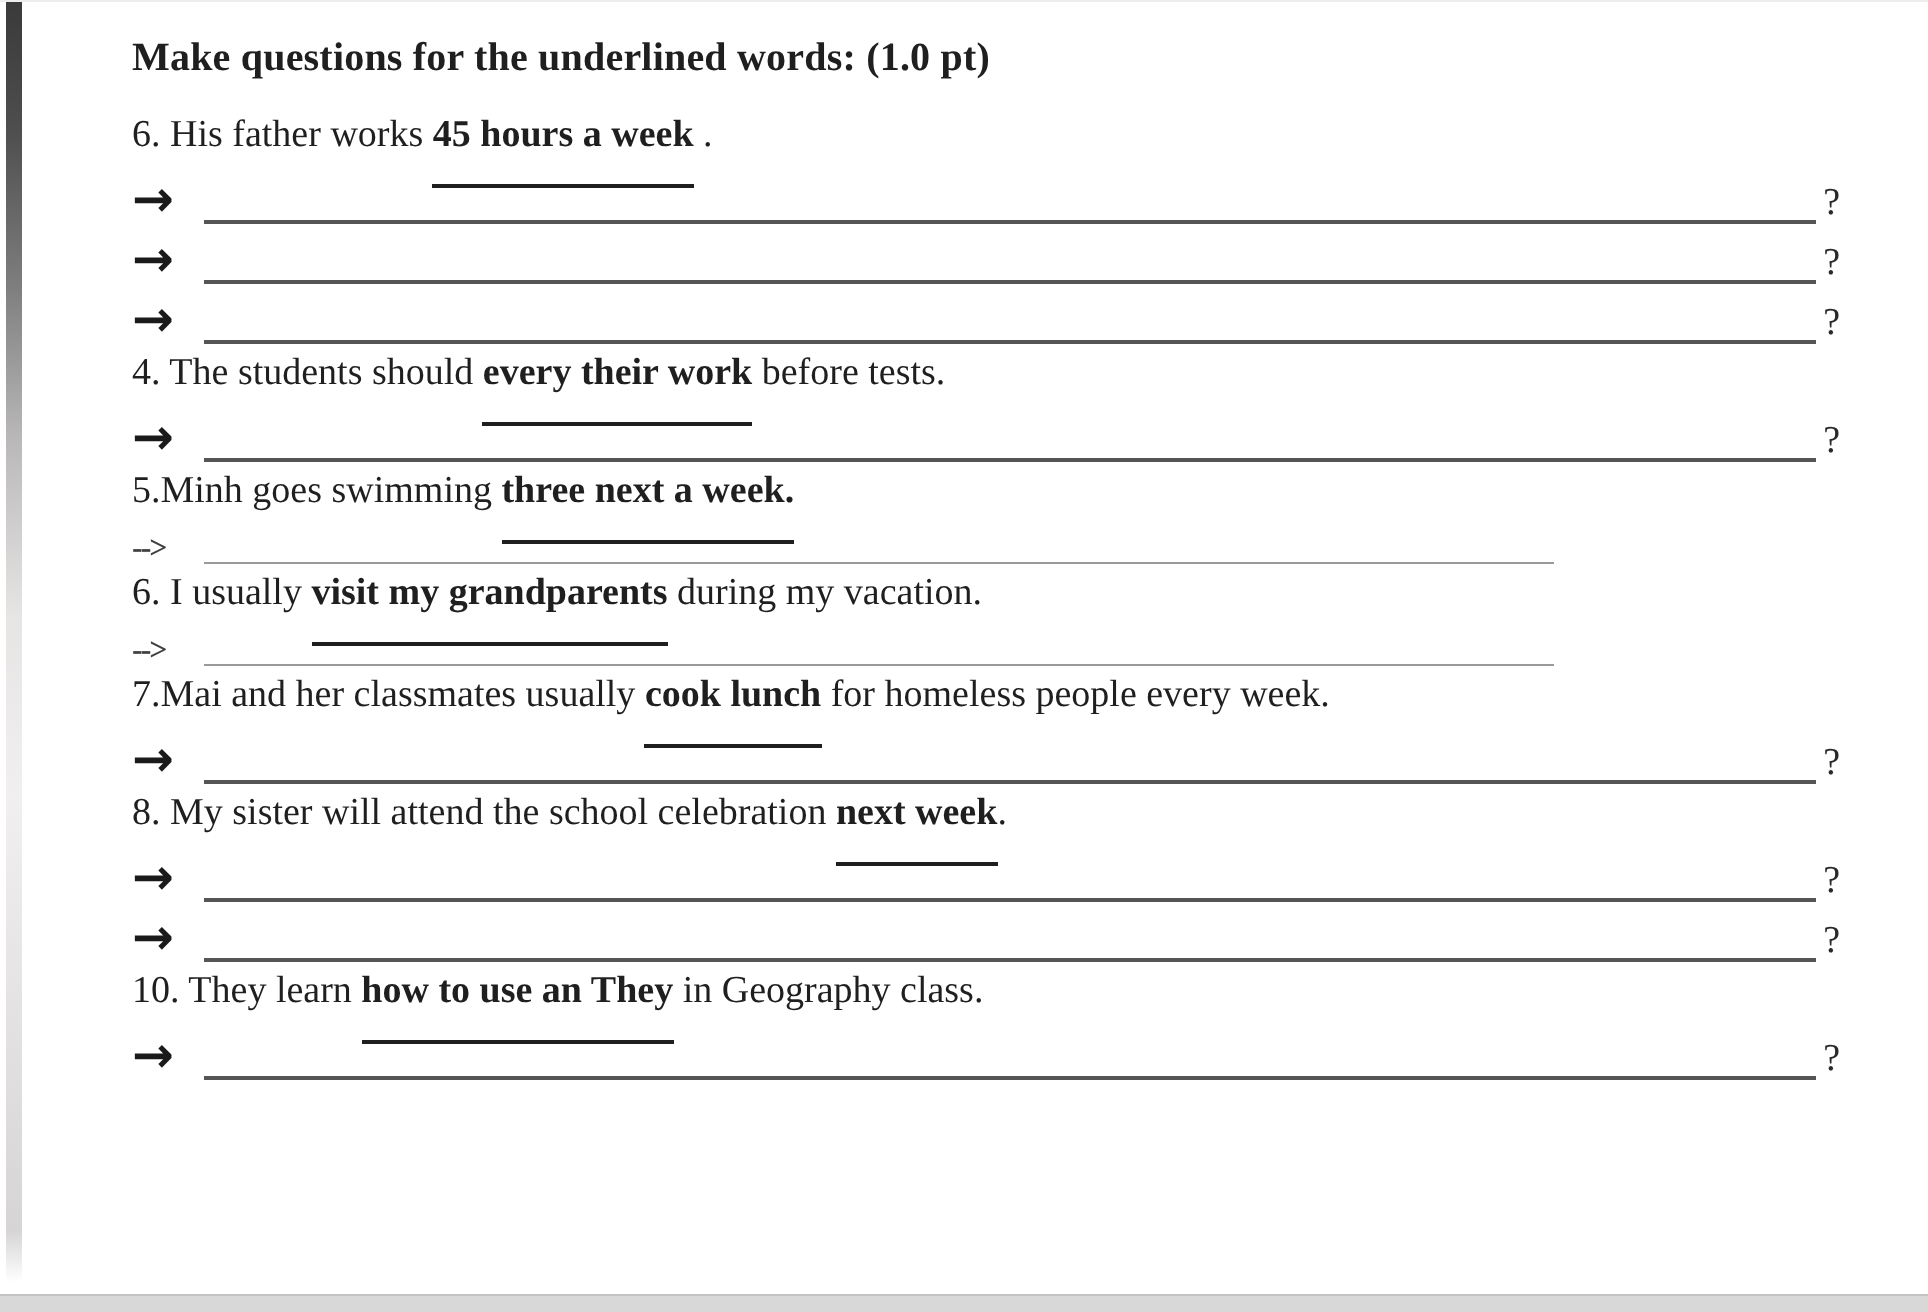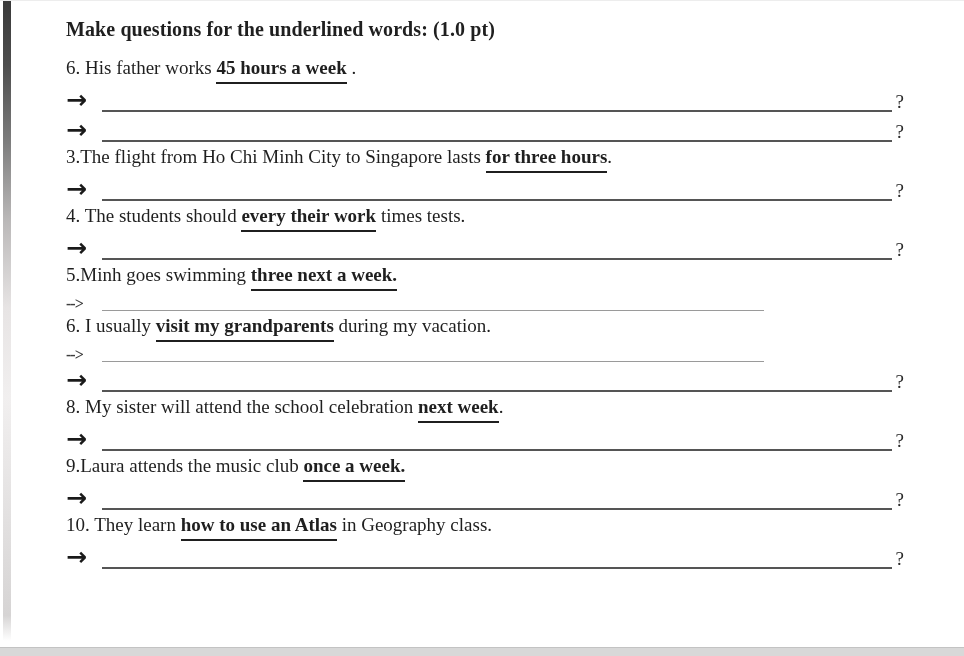--- a/index.html
+++ b/index.html
@@ -23,36 +23,36 @@
     background:linear-gradient(180deg,
       #3a3a3a 0%, #4e4e4e 10%, #7d7d7d 22%, #b9b7b7 34%,
       #e7e4e4 48%, #f1efef 62%, #e3e1e1 80%, #d6d4d4 96%, rgba(214,212,212,0) 100%);
   }
   .edge-bottom{
     position:absolute;left:0;bottom:0;width:964px;height:9px;
     background:var(--edge);
     border-top:1px solid #c3c3c3;
   }
   .content{
-    position:absolute;left:66px;top:6px;right:60px;
+    position:absolute;left:66px;top:6px;right:44px;
   }
   .title{
     font-size:20px;font-weight:bold;
     padding-top:8px;height:28px;line-height:28px;
     margin-bottom:10px;
     letter-spacing:0.1px;
   }
   .q-text{
     font-size:19px;line-height:29px;height:29px;
     white-space:nowrap;
   }
   .u{
     font-weight:bold;
     border-bottom:2px solid var(--ink);
-    padding-bottom:4px;
+    padding-bottom:14px;
   }
   .answer-row{
     display:flex;align-items:flex-end;height:30px;
   }
   .arrow{
     flex:0 0 36px;
     font-family:"DejaVu Sans", sans-serif;
     font-size:25px;font-weight:bold;line-height:25px;
     color:#1a1a1a;
   }
@@ -98,30 +98,29 @@
 
   <div class="question-block">
     <div class="answer-row">
       <span class="arrow">→</span>
       <span class="blank"></span>
       <span class="qmark">?</span>
     </div>
   </div>
 
   <div class="question-block">
-    <div class="q-text"><span>3.The flight from Ho Chi Minh City to Singapore lasts </span><span class="u">for three hours</span><span>.</span></div>
     <div class="answer-row">
       <span class="arrow">→</span>
       <span class="blank"></span>
       <span class="qmark">?</span>
     </div>
   </div>
 
   <div class="question-block">
-    <div class="q-text"><span>4. The students should </span><span class="u">every their work</span><span> times tests.</span></div>
+    <div class="q-text"><span>4. The students should </span><span class="u">every their work</span><span> before tests.</span></div>
     <div class="answer-row">
       <span class="arrow">→</span>
       <span class="blank"></span>
       <span class="qmark">?</span>
     </div>
   </div>
 
   <div class="question-block">
     <div class="q-text"><span>5.Minh goes swimming </span><span class="u">three next a week.</span><span></span></div>
     <div class="answer-row dashed">
@@ -134,47 +133,47 @@
   <div class="question-block">
     <div class="q-text"><span>6. I usually </span><span class="u">visit my grandparents</span><span> during my vacation.</span></div>
     <div class="answer-row dashed">
       <span class="arrow">--&gt;</span>
       <span class="blank"></span>
 
     </div>
   </div>
 
   <div class="question-block">
+    <div class="q-text"><span>7.Mai and her classmates usually </span><span class="u">cook lunch</span><span> for homeless people every week.</span></div>
     <div class="answer-row">
       <span class="arrow">→</span>
       <span class="blank"></span>
       <span class="qmark">?</span>
     </div>
   </div>
 
   <div class="question-block">
     <div class="q-text"><span>8. My sister will attend the school celebration </span><span class="u">next week</span><span>.</span></div>
     <div class="answer-row">
       <span class="arrow">→</span>
       <span class="blank"></span>
       <span class="qmark">?</span>
     </div>
   </div>
 
   <div class="question-block">
-    <div class="q-text"><span>9.Laura attends the music club </span><span class="u">once a week.</span><span></span></div>
     <div class="answer-row">
       <span class="arrow">→</span>
       <span class="blank"></span>
       <span class="qmark">?</span>
     </div>
   </div>
 
   <div class="question-block">
-    <div class="q-text"><span>10. They learn </span><span class="u">how to use an Atlas</span><span> in Geography class.</span></div>
+    <div class="q-text"><span>10. They learn </span><span class="u">how to use an They</span><span> in Geography class.</span></div>
     <div class="answer-row">
       <span class="arrow">→</span>
       <span class="blank"></span>
       <span class="qmark">?</span>
     </div>
   </div>
 </div>
   </div>
 </div>
 

